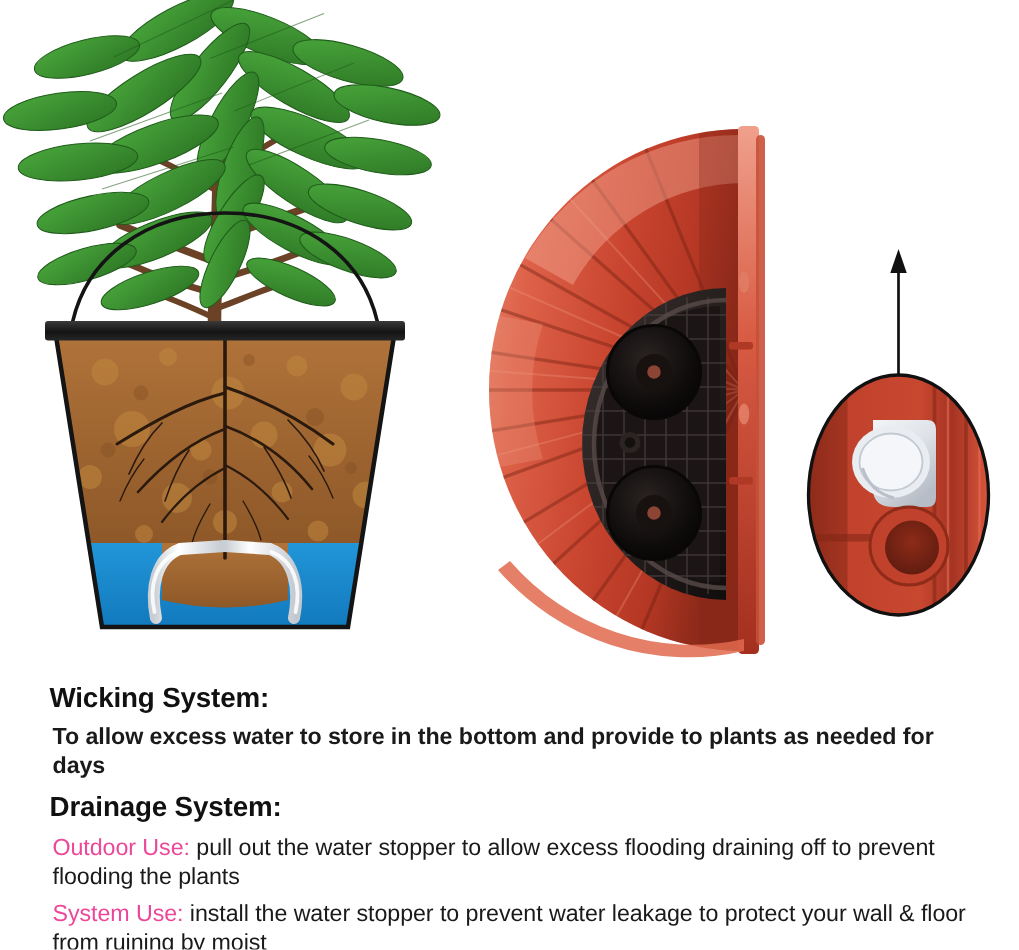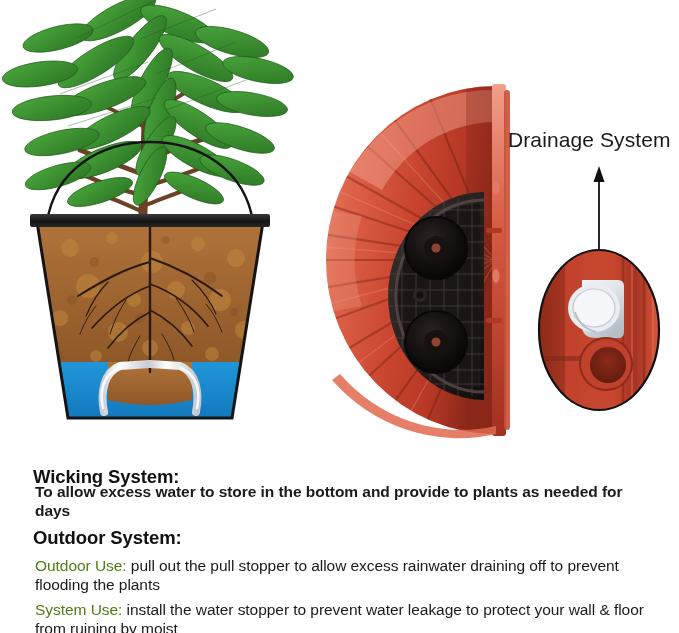--- a/index.html
+++ b/index.html
@@ -56,23 +56,23 @@
     white-space: nowrap;
   }
   .sec-body {
     position: absolute;
     font-size: 15.5px;
     font-weight: 400;
     color: #1a1a1a;
     line-height: 19px;
     letter-spacing: -0.05px;
   }
-  .use-tag { color: #4d7c0f; }
-
-  #wicking-heading   { left: 33px;  top: 14px; margin-top: 12px; }
+  .use-tag { color: #ec4899; }
+
+  #wicking-heading   { left: 33px;  top: 14px; }
   #wicking-body      { left: 35px;  top: 42px; width: 620px; font-weight: bold; }
   #drainage-heading  { left: 33px;  top: 87px; }
   #outdoor-line      { left: 35px;  top: 116px; width: 615px; }
   #indoor-line       { left: 35px;  top: 160px; width: 625px; }
 </style>
 </head>
 <body>
 
 <div id="figures">
 
@@ -464,27 +464,26 @@
         <circle cx="86" cy="204" r="26" fill="#c0412c"></circle>
         <circle cx="86" cy="204" r="26" fill="none" stroke="#8e2b19" stroke-width="2"></circle>
         <circle cx="88" cy="205" r="18" fill="url(#holeGrad)"></circle>
         <path d="M70,192 A20,20 0 0 1 102,192" fill="none" stroke="#e0miss" stroke-width="0"></path>
       </g>
     </g>
 
     <ellipse cx="79" cy="170" rx="60" ry="80" fill="none" stroke="#111111" stroke-width="2.2"></ellipse>
   </svg>
 
-  <div id="drainage-callout-label">Drainage System</div>
 </div>
 
 <div id="text-block">
 
   <div class="sec-heading" id="wicking-heading">Wicking System:</div>
 
   <div class="sec-body" id="wicking-body">To allow excess water to store in the bottom and provide to plants as needed for days</div>
 
-  <div class="sec-heading" id="drainage-heading">Outdoor System:</div>
-
-  <div class="sec-body" id="outdoor-line"><span class="use-tag">Outdoor Use:</span><span> pull out the pull stopper to allow excess rainwater draining off to prevent flooding the plants</span></div>
+  <div class="sec-heading" id="drainage-heading">Drainage System:</div>
+
+  <div class="sec-body" id="outdoor-line"><span class="use-tag">Outdoor Use:</span><span> pull out the water stopper to allow excess flooding draining off to prevent flooding the plants</span></div>
 
   <div class="sec-body" id="indoor-line"><span class="use-tag">System Use:</span><span> install the water stopper to prevent water leakage to protect your wall &amp; floor from ruining by moist</span></div>
 </div>
 
 </body></html>

